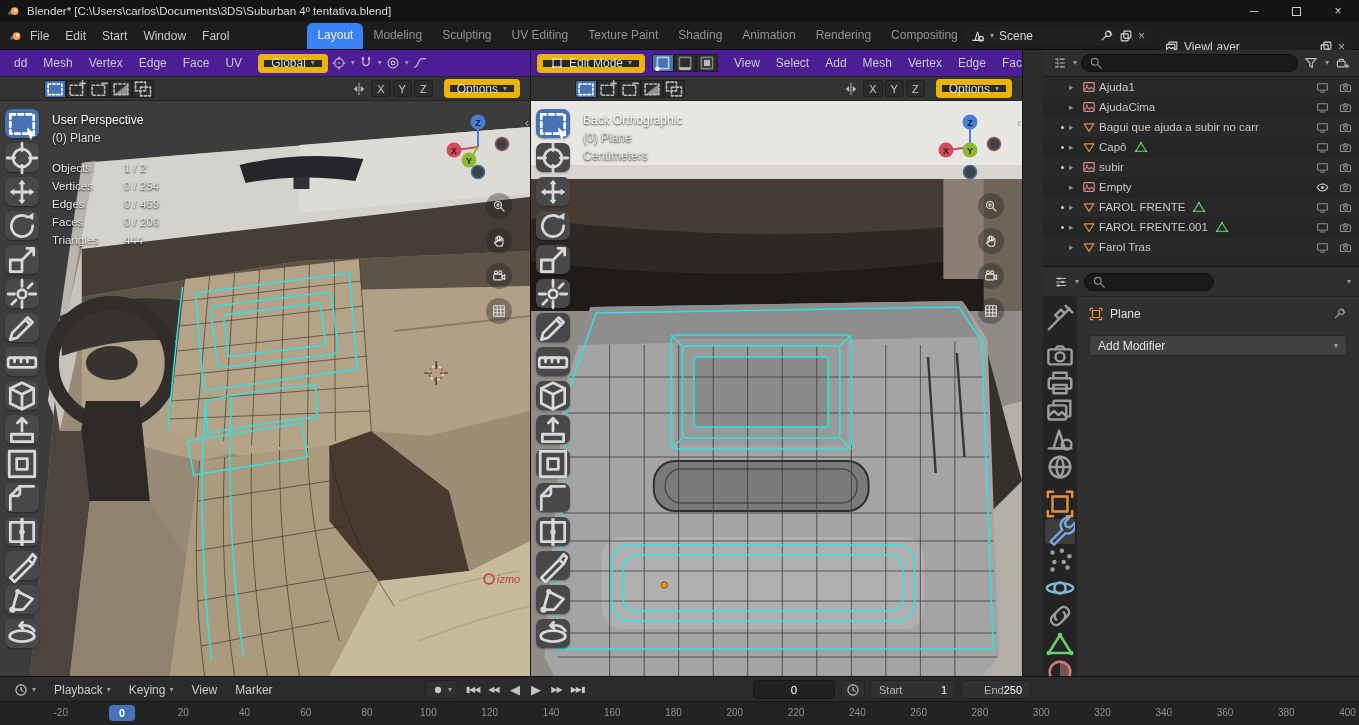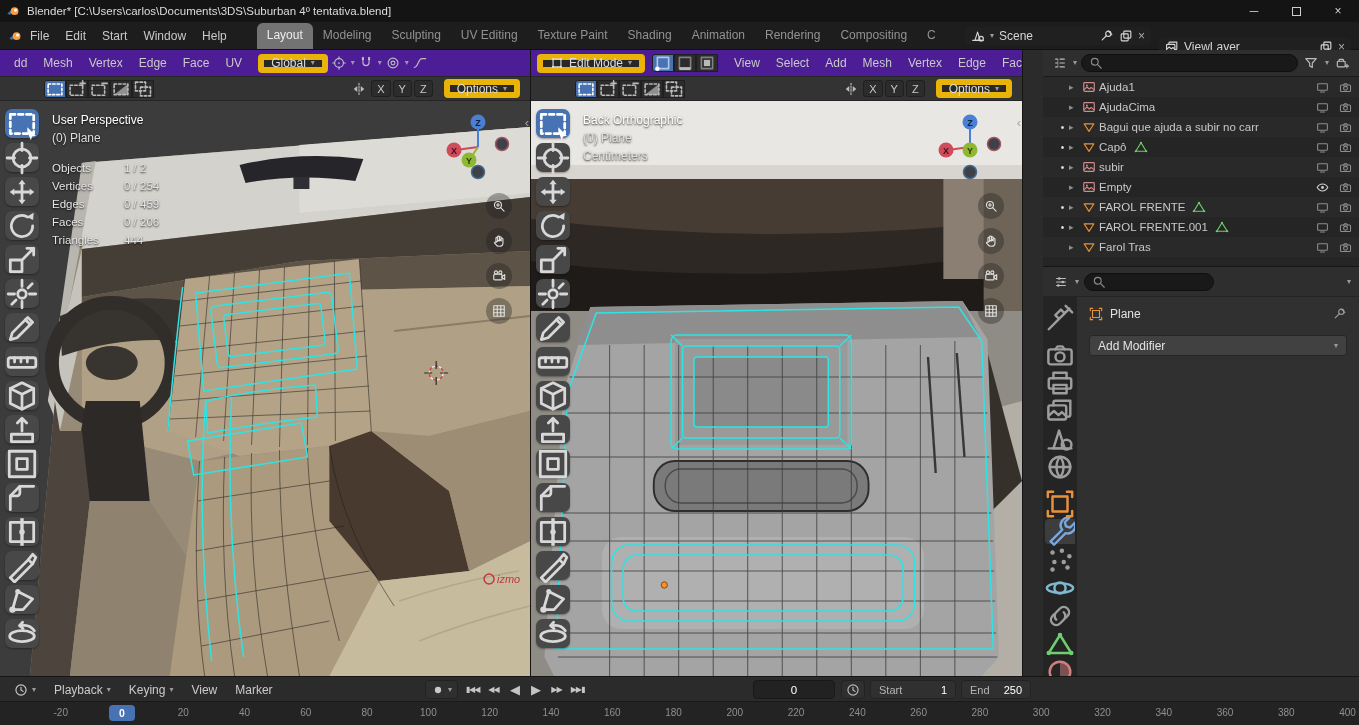--- a/index.html
+++ b/index.html
@@ -9,21 +9,21 @@
 .titlebar{position:absolute;left:0;top:0;right:0;height:22px;background:#141414;display:flex;align-items:center;padding-left:6px;gap:7px;}
 .titlebar .title{color:#dcdcdc;font-size:11.5px;white-space:nowrap;}
 .win-controls{margin-left:auto;display:flex;height:100%;}
 .win-btn{width:42px;display:flex;align-items:center;justify-content:center;color:#cfcfcf;font-size:12px;}
 .sq{width:9px;height:9px;border:1px solid #cfcfcf;display:inline-block;}
 
 .topbar{position:absolute;top:22px;left:0;right:0;height:28px;background:#1d1d1d;display:flex;align-items:center;padding:0 8px;border-bottom:1px solid #101010;}
 .menu-item{padding:3px 8px;color:#c9c9c9;border-radius:3px;white-space:nowrap;}
 #ws-tabs{display:flex;margin-left:22px;align-items:flex-end;height:100%;overflow:hidden;}
 .ws-tab{padding:5px 10px 7px;color:#929292;font-size:12px;border-radius:6px 6px 0 0;white-space:nowrap;}
-.ws-tab.active{background:#737373;color:#ececec;}
+.ws-tab.active{background:#3b82f6;color:#ececec;margin-left:48px;}
 .topbar-right{margin-left:auto;display:flex;gap:8px;align-items:center;}
 .tb-chip{display:flex;align-items:center;gap:5px;background:#202020;border-radius:4px;padding:2px 6px;color:#d5d5d5;}
 .tb-chip .flex1{flex:1;}
 
 .main{position:absolute;top:50px;left:0;width:1359px;height:626px;}
 .vp{position:absolute;top:0;height:626px;background:#3c3c3c;border-right:1px solid #141414;overflow:hidden;}
 #vp-left{left:0;width:531px;}
 #vp-right{left:531px;width:492px;}
 .vp-header{position:absolute;top:0;left:0;right:0;height:27px;background:#4c1d95;border-bottom:1px solid #272727;display:flex;align-items:center;padding:0 6px;gap:2px;overflow:hidden;}
 .vp-toolrow{position:absolute;top:27px;left:0;right:0;height:24px;background:#333;border-bottom:1px solid #242424;display:flex;align-items:center;padding:0 10px 0 44px;gap:3px;overflow:hidden;}
@@ -96,21 +96,21 @@
 #transport{display:flex;align-items:center;}
 .tbtn{min-width:21px;height:19px;display:flex;align-items:center;justify-content:center;color:#c5c5c5;font-size:8px;letter-spacing:-1px;}
 .tbtn[data-name="play-button"]{font-size:13px;}
 .tbtn[data-name="play-reverse-button"]{font-size:13px;}
 .frame-field{position:absolute;left:753px;top:3px;width:82px;height:19px;background:#222;border:1px solid #191919;border-radius:4px;color:#fff;display:flex;align-items:center;justify-content:center;font-size:11.5px;}
 .tl-clock{position:absolute;left:841px;top:3px;width:24px;height:19px;display:flex;align-items:center;justify-content:center;background:#2f2f2f;border:1px solid #222;border-radius:4px;color:#bdbdbd;}
 .range-field{position:absolute;top:3px;height:19px;background:#303030;border:1px solid #232323;border-radius:4px;display:flex;align-items:center;justify-content:space-between;padding:0 8px;font-size:11px;}
 .range-field .rl{color:#b5b5b5;}
 .range-field .rv{color:#fff;}
 #range-start{left:870px;width:86px;}
-#range-end{left:961px;width:70px;}
+#range-end{left:961px;width:70px;justify-content:flex-end;}
 
 .ruler{position:absolute;top:701px;left:0;width:1359px;height:24px;background:#232323;border-top:1px solid #191919;overflow:hidden;}
 .tick{position:absolute;top:5px;transform:translateX(-50%);font-size:10px;color:#8f8f8f;}
 .cur-frame{position:absolute;top:3px;width:26px;height:16px;background:#4772b3;border-radius:4px;color:#fff;font-size:10.5px;font-weight:bold;display:flex;align-items:center;justify-content:center;transform:translateX(-13px);}
 </style>
 </head>
 <body>
 
 <div class="app" data-name="blender-window">
 
@@ -138,21 +138,21 @@
           <path d="M1.5 10.8L7.2 5.6l2.6 1.9-5.5 5.2z" fill="#3a6ea5"></path>
           <circle cx="9.8" cy="8.2" r="4.4" fill="#ff9c3c"></circle>
           <circle cx="10.9" cy="7.2" r="1.7" fill="#fff"></circle>
         </svg>
       </span>
     <nav id="topbar-menus" style="display:flex;">
         <span class="menu-item" data-name="menu-file">File</span>
         <span class="menu-item" data-name="menu-edit">Edit</span>
         <span class="menu-item" data-name="menu-render">Start</span>
         <span class="menu-item" data-name="menu-window">Window</span>
-        <span class="menu-item" data-name="menu-help">Help</span>
+        <span class="menu-item" data-name="menu-help">Farol</span>
       </nav>
     <div id="ws-tabs" data-name="workspace-tabs">
         <span class="ws-tab active" data-name="workspace-tab-layout">Layout</span>
         <span class="ws-tab" data-name="workspace-tab-modeling">Modeling</span>
         <span class="ws-tab" data-name="workspace-tab-sculpting">Sculpting</span>
         <span class="ws-tab" data-name="workspace-tab-uv-editing">UV Editing</span>
         <span class="ws-tab" data-name="workspace-tab-texture-paint">Texture Paint</span>
         <span class="ws-tab" data-name="workspace-tab-shading">Shading</span>
         <span class="ws-tab" data-name="workspace-tab-animation">Animation</span>
         <span class="ws-tab" data-name="workspace-tab-rendering">Rendering</span>

